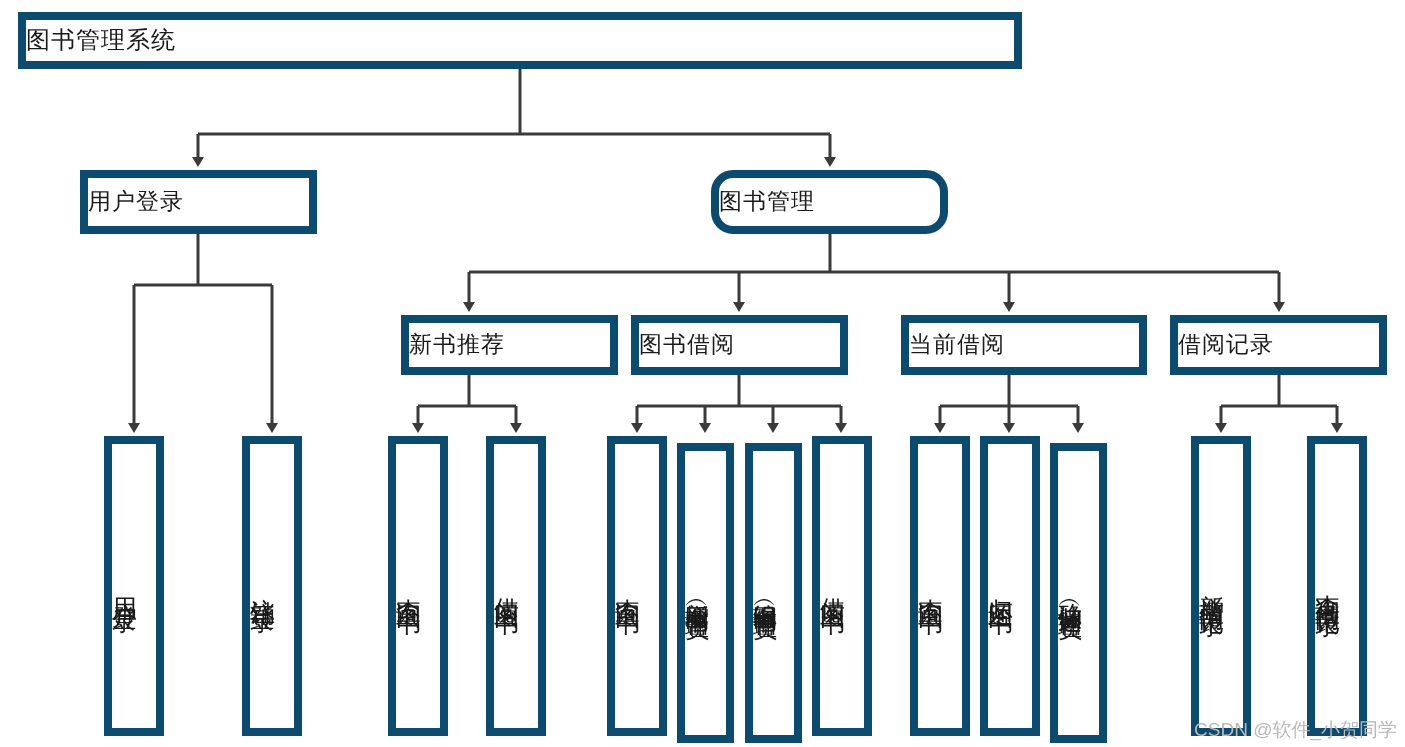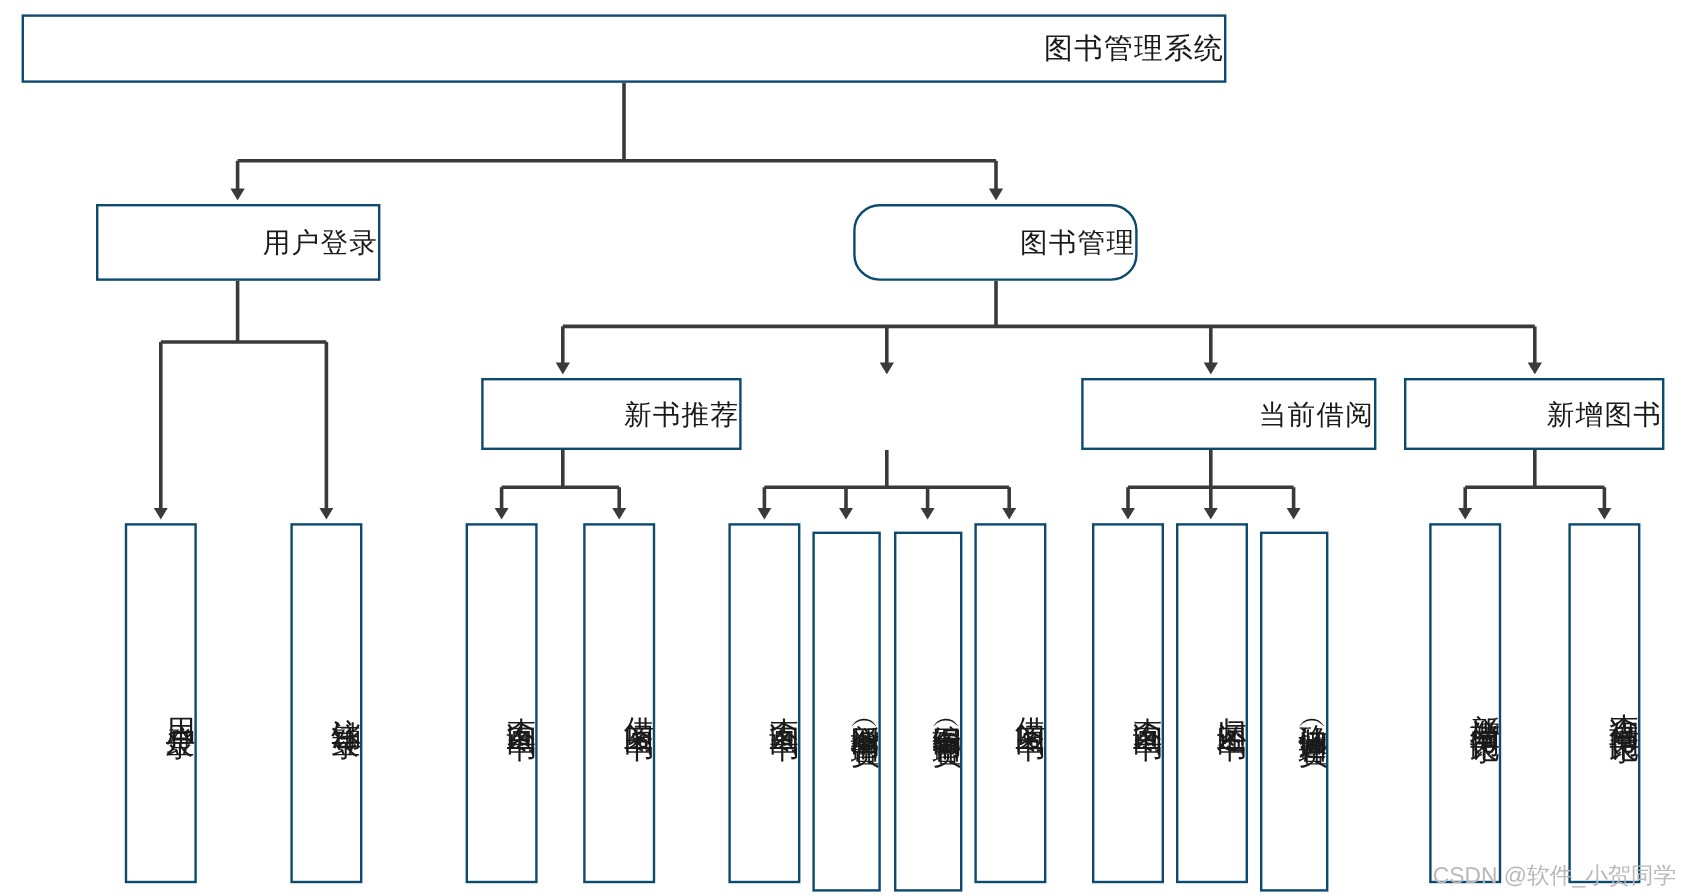--- a/index.html
+++ b/index.html
@@ -9,25 +9,26 @@
     background:#ffffff;
     font-family:"Liberation Sans","DejaVu Sans",sans-serif;
     overflow:hidden;
   }
   #diagram-root{position:relative;width:1405px;height:747px;}
   svg.connectors{position:absolute;left:0;top:0;width:1405px;height:747px;pointer-events:none;}
   .node{
     position:absolute;
     box-sizing:border-box;
     background:#ffffff;
-    border:2px solid #0c4a6e;
+    border:8px solid #0c4a6e;
     display:flex;
     align-items:center;
-    justify-content:flex-end;
+    justify-content:flex-start;
     color:#1a1a1a;
+    font-family:Liberation Serif, serif;
   }
   .node .label{
     display:block;
     text-align:center;
     line-height:1.05;
     white-space:nowrap;
   }
   
   .node.horiz .label{font-size:23px;letter-spacing:1px;}
   .node.root .label{font-size:24px;}
@@ -113,25 +114,28 @@
   <div class="node horiz" style="left:80px;top:170px;width:237px;height:64px;">
     <span class="label">用户登录</span>
   </div>
   <div class="node horiz" style="left:711px;top:170px;width:237px;height:64px;border-radius:22px;">
     <span class="label">图书管理</span>
   </div>
 
   <div class="node horiz" style="left:361px;top:315px;width:217px;height:60px;margin-left:40px;">
     <span class="label">新书推荐</span>
   </div>
+  <div class="node horiz" style="left:631px;top:315px;width:217px;height:60px;">
+    <span class="label">图书借阅</span>
+  </div>
   <div class="node horiz" style="left:901px;top:315px;width:246px;height:60px;">
     <span class="label">当前借阅</span>
   </div>
   <div class="node horiz" style="left:1170px;top:315px;width:217px;height:60px;">
-    <span class="label">新增图书</span>
+    <span class="label">借阅记录</span>
   </div>
 
   <div class="node vert" style="left:104px;top:436px;width:60px;height:300px;">
     <span class="label">用户登录</span>
   </div>
   <div class="node vert" style="left:242px;top:436px;width:60px;height:300px;">
     <span class="label">注销登录</span>
   </div>
 
   <div class="node vert" style="left:388px;top:436px;width:60px;height:300px;">

